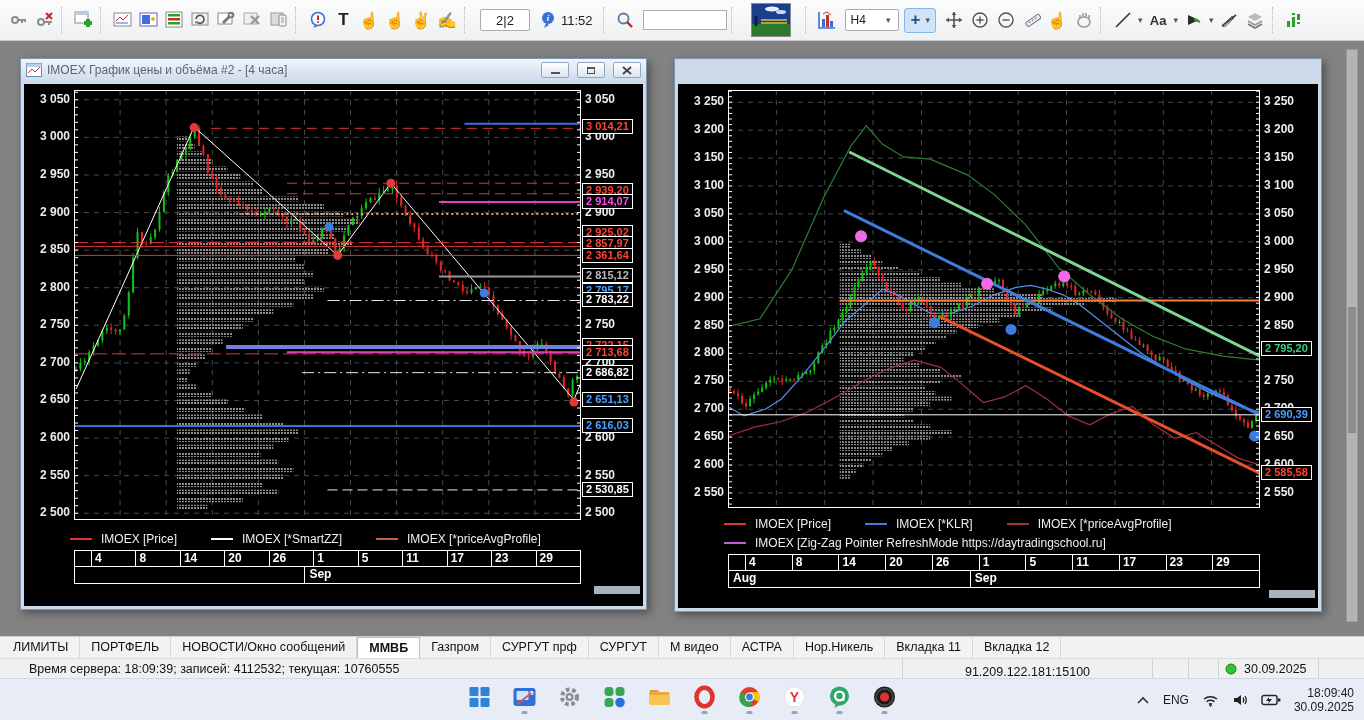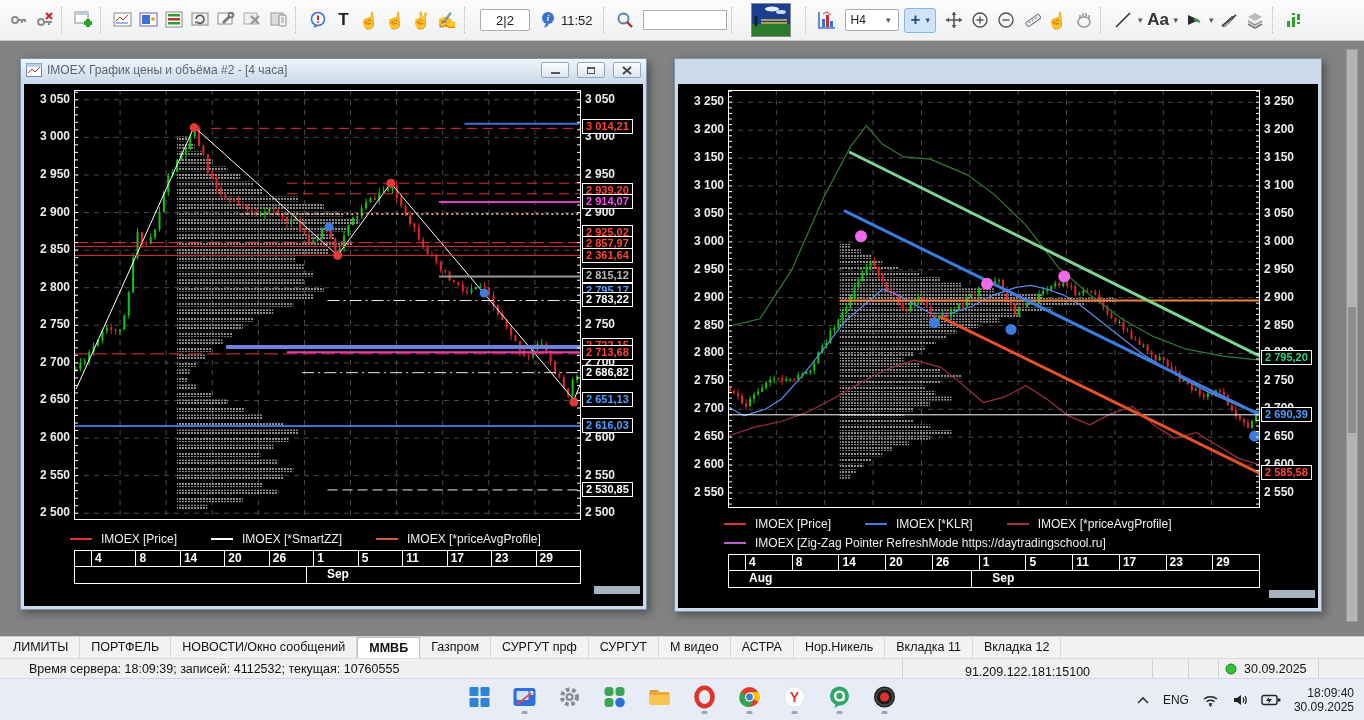--- a/index.html
+++ b/index.html
@@ -22,21 +22,21 @@
   .search-input { width:84px; height:20px; border:1px solid #a9aeb5; background:#fff;
     font-size:12px; padding:0 4px; margin-left:4px; }
   .thumb-pic { width:40px; height:34px; border:1px solid #888; margin:0 10px; flex:0 0 auto; }
   .tf-select { width:54px; height:22px; border:1px solid #a9aeb5; background:#fff; font-size:12px;
     color:#222; display:flex; align-items:center; justify-content:space-between; padding:0 5px;
     border-radius:2px; margin:0 4px; }
   .plus-btn { height:25px; display:flex; align-items:center; background:#cfe4f8;
     border:1px solid #85b6e4; border-radius:3px; padding:0 3px; margin-right:4px; }
   .plus-btn .p { font-size:17px; color:#1d4f80; font-weight:bold; padding:0 3px; }
   .dd { font-size:9px; color:#555; padding:0 2px; }
-  .tool-lbl { font-size:17px; color:#333; font-weight:bold; }
+  .tool-lbl { font-size:13px; color:#333; font-weight:bold; }
 
   
   .mdi { position:absolute; left:0; top:41px; width:1364px; height:595px; background:#828282; }
   .mdi-vscroll { position:absolute; right:6px; top:8px; bottom:14px; width:12px;
     background:#b4b4b4; border:1px solid #9a9a9a; }
   .mdi-vscroll .vthumb { position:absolute; left:1px; right:1px; top:45%; height:22%; background:#8e8e8e; }
 
   .window { position:absolute; background:#ccd9e9; border:1px solid #7e95ac;
     box-shadow:3px 3px 8px rgba(0,0,0,.4); }
   .titlebar { height:22px; display:flex; align-items:center; padding:0 5px; gap:5px;
@@ -62,21 +62,21 @@
   .leg-item { display:flex; align-items:center; gap:9px; font-size:12px; color:#efefef; white-space:nowrap; }
   .leg-swatch { width:22px; height:2px; flex:0 0 auto; }
 
   .xaxis { margin:2px 0 0 50px; }
   .time-row { display:flex; border:1px solid #fff; height:17px; }
   .time-stub { flex:0 0 16px; }
   .time-cell { flex:1 1 0; border-left:1px solid #fff; font-size:12px; font-weight:bold;
     color:#fff; padding-left:3px; line-height:15px; }
   .month-row { display:flex; border:1px solid #fff; border-top:none; height:17px; }
   .month-cell { border-left:1px solid #fff; font-size:12px; font-weight:bold; color:#fff;
-    padding-left:20px; line-height:15px; }
+    padding-left:4px; line-height:15px; }
   .month-cell:first-child { border-left:none; }
   .hscroll { position:relative; height:12px; flex:0 0 auto; }
   .hthumb { position:absolute; right:3px; top:2px; width:46px; height:8px; background:#a9b2bf; }
 
   
   .tabsbar { position:absolute; left:0; top:636px; width:100%; height:22px; background:#f2f2f2;
     border-top:1px solid #d0d0d0; display:flex; align-items:stretch; padding-left:2px; }
   .tab { font-size:12.5px; color:#111; padding:3px 11px 0; border-right:1px solid #d8d8d8;
     white-space:nowrap; }
   .tab.active { background:#fff; border:1px solid #bdbdbd; border-bottom:none; font-weight:bold; }
@@ -1421,21 +1421,21 @@
               <div class="axl" style="top: 143.797px; left: 4px;">3 000</div>
               <div class="axl" style="top: 171.701px; left: 4px;">2 950</div>
               <div class="axl" style="top: 199.605px; left: 4px;">2 900</div>
               <div class="axl" style="top: 227.509px; left: 4px;">2 850</div>
               <div class="axl" style="top: 255.413px; left: 4px;">2 800</div>
               <div class="axl" style="top: 283.316px; left: 4px;">2 750</div>
               <div class="axl" style="top: 311.22px; left: 4px;">2 700</div>
               <div class="axl" style="top: 339.124px; left: 4px;">2 650</div>
               <div class="axl" style="top: 367.028px; left: 4px;">2 600</div>
               <div class="axl" style="top: 394.932px; left: 4px;">2 550</div>
-              <div class="tagbox" style="top: 260px; color: rgb(53, 208, 127);">2 795,20</div>
+              <div class="tagbox" style="top: 251px; color: rgb(53, 208, 127);">2 795,20</div>
               <div class="tagbox" style="top: 316.583px; color: rgb(74, 160, 255);">2 690,39</div>
               <div class="tagbox" style="top: 375.076px; color: rgb(255, 67, 54);">2 585,58</div>
             </div>
         </div>
         <div class="legend-wrap" id="w2-legend" style="margin-top:6px;">
             <div class="legend-row">
               <div class="leg-item">
                 <span class="leg-swatch" style="background: rgb(224, 52, 52);"></span>
                 <span>IMOEX [Price]</span>
               </div>

